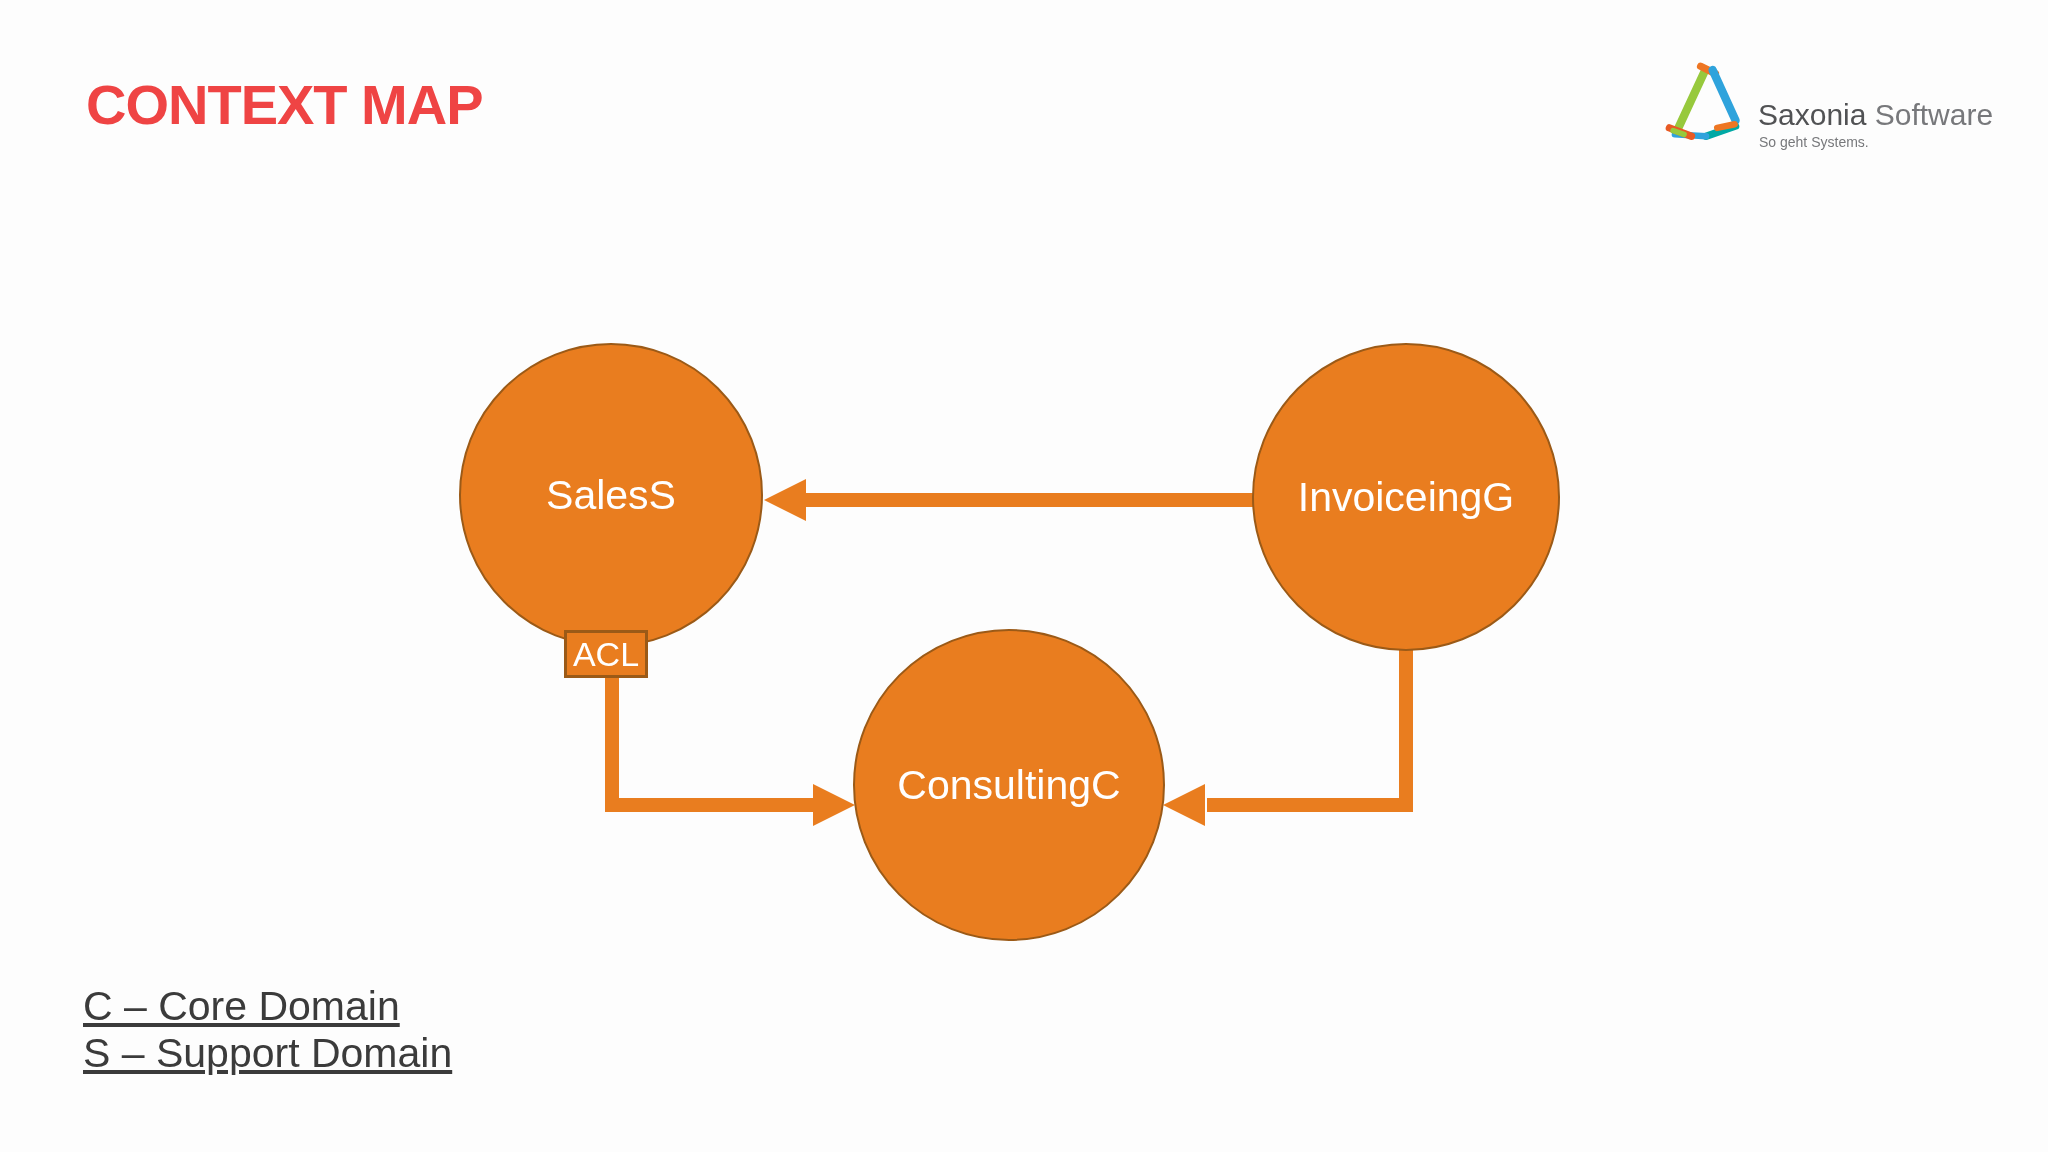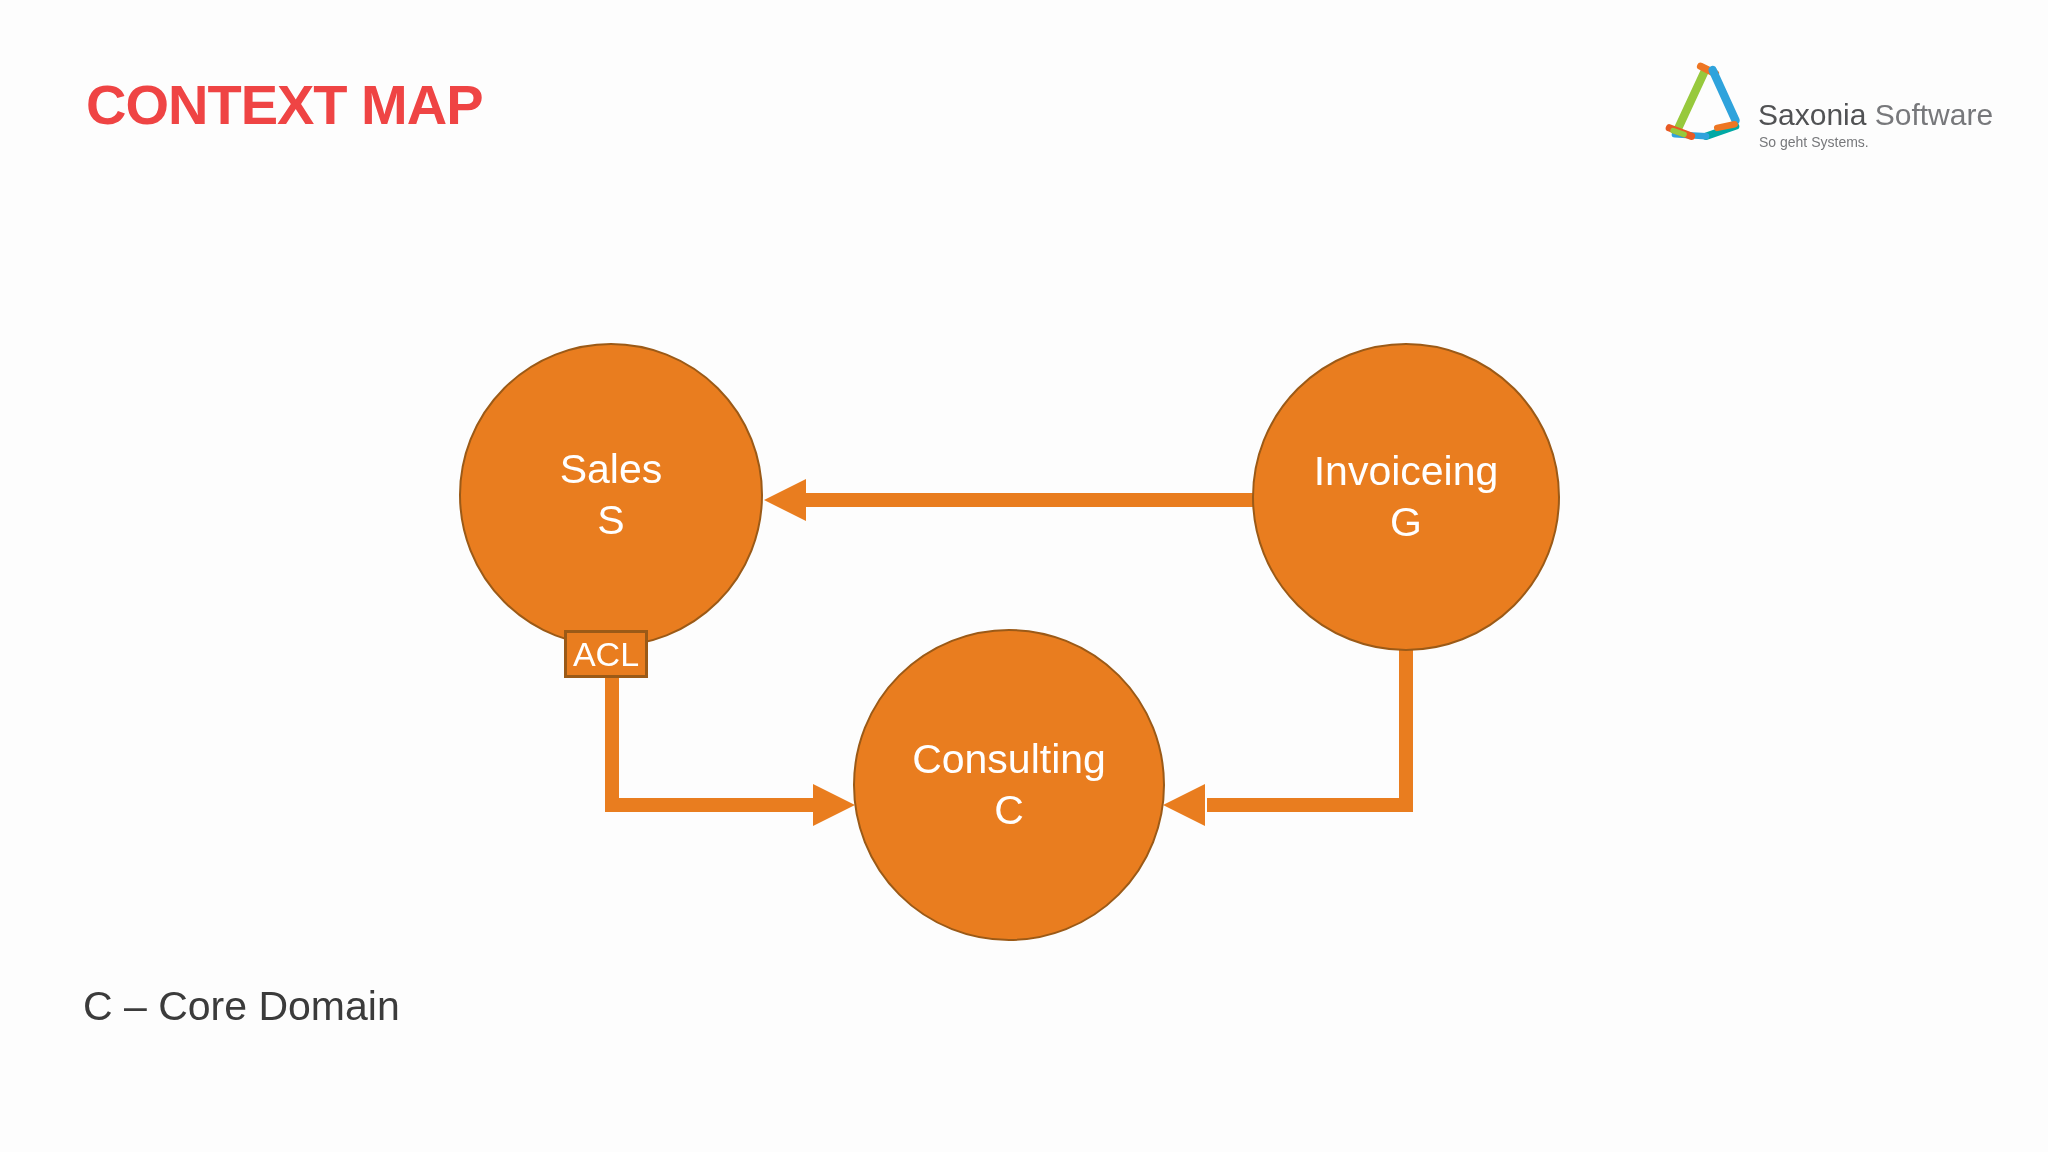--- a/index.html
+++ b/index.html
@@ -22,21 +22,21 @@
   }
   .logo-mark{position:absolute;left:0;top:4px;width:92px;height:96px;}
   .logo-text{position:absolute;left:96px;top:48px;font-size:30px;line-height:30px;color:#4a4a4c;white-space:nowrap;}
   .logo-text .bold{font-weight:normal;color:#515254;}
   .logo-text .light{font-weight:normal;color:#77787b;}
   .logo-tagline{position:absolute;left:97px;top:82px;font-size:14px;color:#77787b;white-space:nowrap;}
   
   .circle{
     position:absolute;border-radius:50%;
     background:#e97d1f;border:2px solid #9b5a17;
-    display:flex;flex-direction:column;align-items:center;justify-content:center;
+    display:flex;flex-direction:row;align-items:center;justify-content:center;
     color:#ffffff;text-align:center;
     box-sizing:border-box;
   }
   .circle .cname{font-size:41px;line-height:51px;font-weight:normal;}
   .circle .cletter{font-size:41px;line-height:51px;font-weight:normal;}
   #circle-sales{left:459px;top:343px;width:304px;height:304px;}
   #circle-invoiceing{left:1252px;top:343px;width:308px;height:308px;}
   #circle-consulting{left:853px;top:629px;width:312px;height:312px;}
   .bar{position:absolute;background:#e97d1f;}
   .head{position:absolute;width:0;height:0;}
@@ -57,21 +57,21 @@
     position:absolute;left:564px;top:630px;width:84px;height:48px;
     background:#e97d1f;border:3px solid #9b5a17;box-sizing:border-box;
     display:flex;align-items:center;justify-content:center;
     color:#ffffff;font-size:34px;
   }
   
   .legend{
     position:absolute;left:83px;top:983px;
     color:#3b3b3b;font-size:41px;line-height:47px;
   }
-  .legend div{white-space:nowrap;}
+  .legend div{white-space:nowrap;text-decoration:underline;}
 </style>
 </head>
 <body>
 
 <div class="page-title">CONTEXT MAP</div>
 
 <div class="logo">
   <svg class="logo-mark" viewBox="0 0 100 100">
     <path d="M 16 80 L 47 13" stroke="#97c93d" stroke-width="9" stroke-linecap="round" fill="none"></path>
     <path d="M 42 9 L 58 17" stroke="#ee7623" stroke-width="8" stroke-linecap="round" fill="none"></path>
@@ -111,13 +111,14 @@
   <span class="cname">Consulting</span>
   <span class="cletter">C</span>
 </div>
 
 <div class="acl-box">
   <span>ACL</span>
 </div>
 
 <div class="legend">
   <div>C – Core Domain</div>
+  <div>S – Support Domain</div>
 </div>
 
 </body></html>

